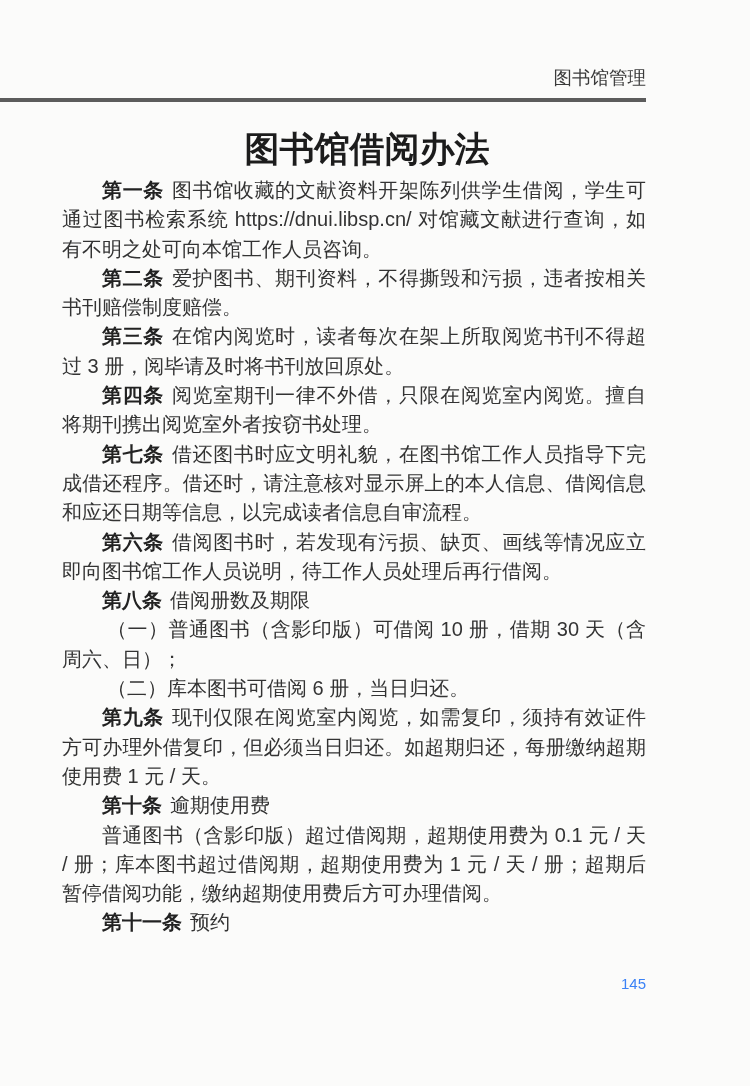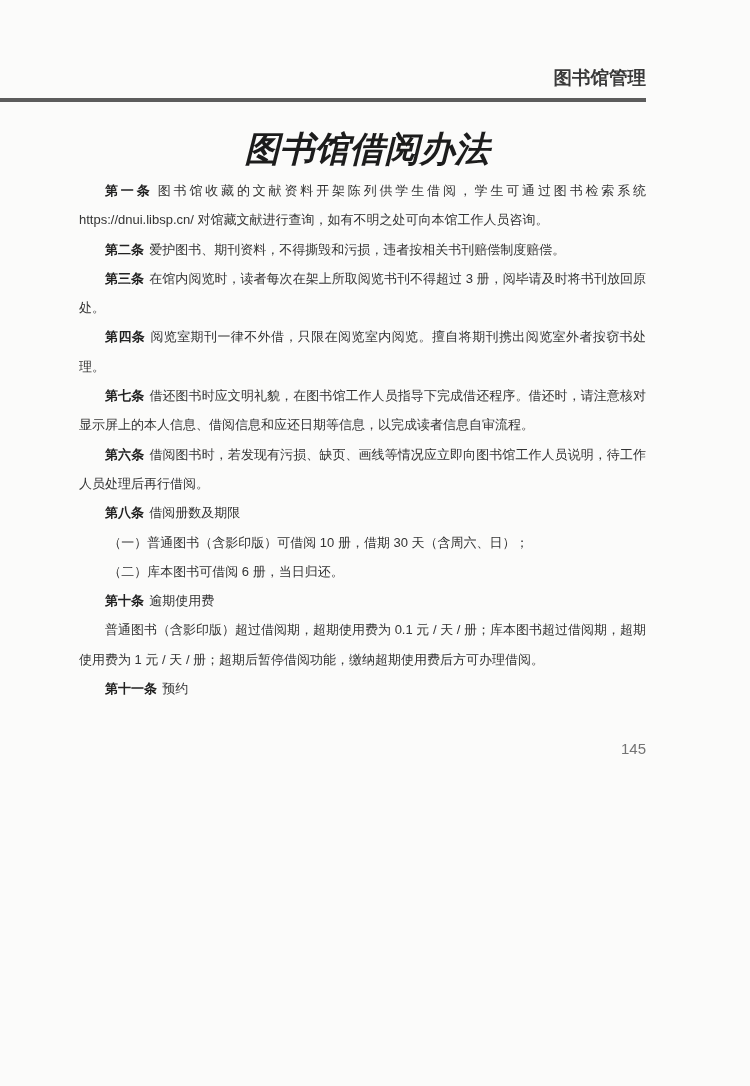--- a/index.html
+++ b/index.html
@@ -12,56 +12,55 @@
     color: #303030;
     box-sizing: border-box;
     overflow: hidden;
   }
   .running-header {
     padding-top: 66px;
     margin-right: 104px;
     text-align: right;
     font-size: 18.5px;
     line-height: 24px;
-    font-weight: bold;
+    font-weight: normal;
     color: #3a3a3a;
   }
   .header-rule {
     margin-top: 8px;
     width: 646px;
     height: 4px;
     background: #5c5c5c;
   }
   .doc-title {
     position: relative;
     left: 13px;
     margin: 26px 104px 0 62px;
     text-align: center;
     font-size: 35px;
     line-height: 42px;
     font-weight: bold;
     color: #1c1c1c;
-    font-style: italic;
   }
   .doc-body {
-    margin: 6px 104px 0 79px;
-    font-size: 13px;
+    margin: 6px 104px 0 62px;
+    font-size: 20px;
     line-height: 29.3px;
     text-align: justify;
     color: #333333;
   }
   .para { margin: 0; text-indent: 2em; }
   .subitem { text-indent: 2.25em; }
   .note { text-indent: 2em; }
   .label { font-weight: bold; color: #222222; margin-right: 0.4em; }
   .page-number {
     margin: 37px 104px 0 0;
     text-align: right;
     font-size: 15px;
-    color: #737373;
+    color: #3b82f6;
     line-height: 18px;
   }
 </style>
 </head>
 <body>
 
 <div class="page">
 
   <div class="running-header">
     <span>图书馆管理</span>
@@ -83,20 +82,21 @@
 
 
     <p class="para"><b class="label">第七条</b><span>借还图书时应文明礼貌，在图书馆工作人员指导下完成借还程序。借还时，请注意核对显示屏上的本人信息、借阅信息和应还日期等信息，以完成读者信息自审流程。</span></p>
 
     <p class="para"><b class="label">第六条</b><span>借阅图书时，若发现有污损、缺页、画线等情况应立即向图书馆工作人员说明，待工作人员处理后再行借阅。</span></p>
 
     <p class="para"><b class="label">第八条</b><span>借阅册数及期限</span></p>
     <p class="para subitem">（一）普通图书（含影印版）可借阅 10 册，借期 30 天（含周六、日）；</p>
     <p class="para subitem">（二）库本图书可借阅 6 册，当日归还。</p>
 
+    <p class="para"><b class="label">第九条</b><span>现刊仅限在阅览室内阅览，如需复印，须持有效证件方可办理外借复印，但必须当日归还。如超期归还，每册缴纳超期使用费 1 元 / 天。</span></p>
 
     <p class="para"><b class="label">第十条</b><span>逾期使用费</span></p>
     <p class="para">普通图书（含影印版）超过借阅期，超期使用费为 0.1 元 / 天 / 册；库本图书超过借阅期，超期使用费为 1 元 / 天 / 册；超期后暂停借阅功能，缴纳超期使用费后方可办理借阅。</p>
 
     <p class="para"><b class="label">第十一条</b><span>预约</span></p>
 
   </div>
 
   <div class="page-number">145</div>
 

